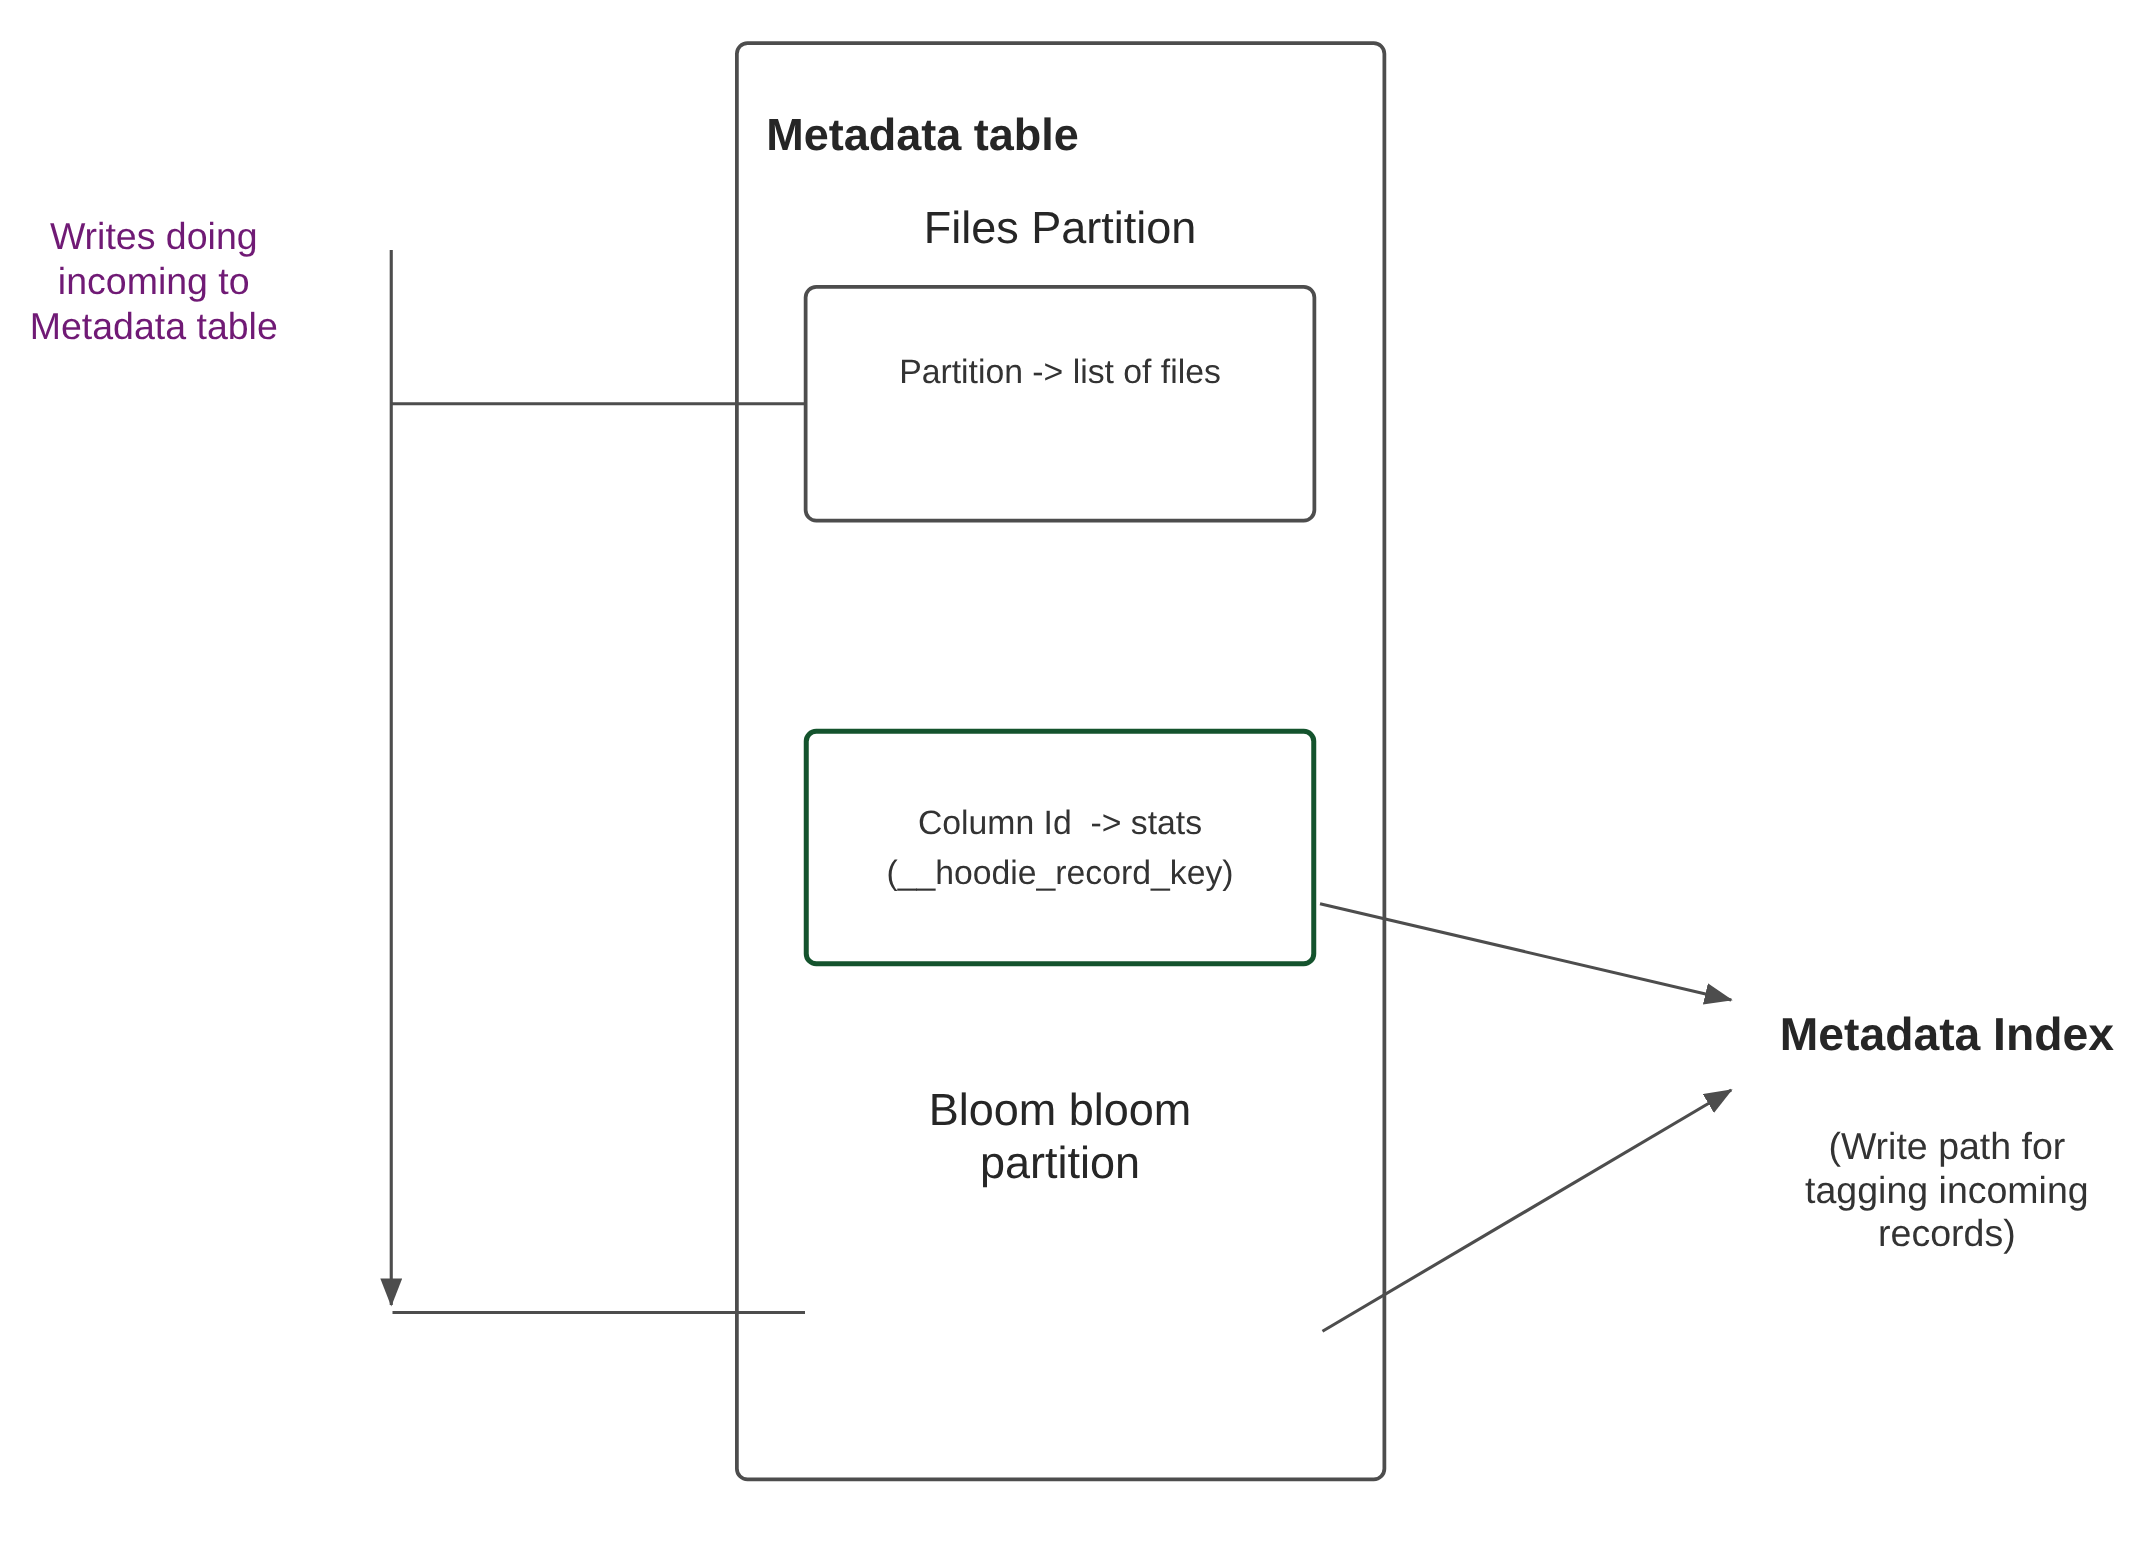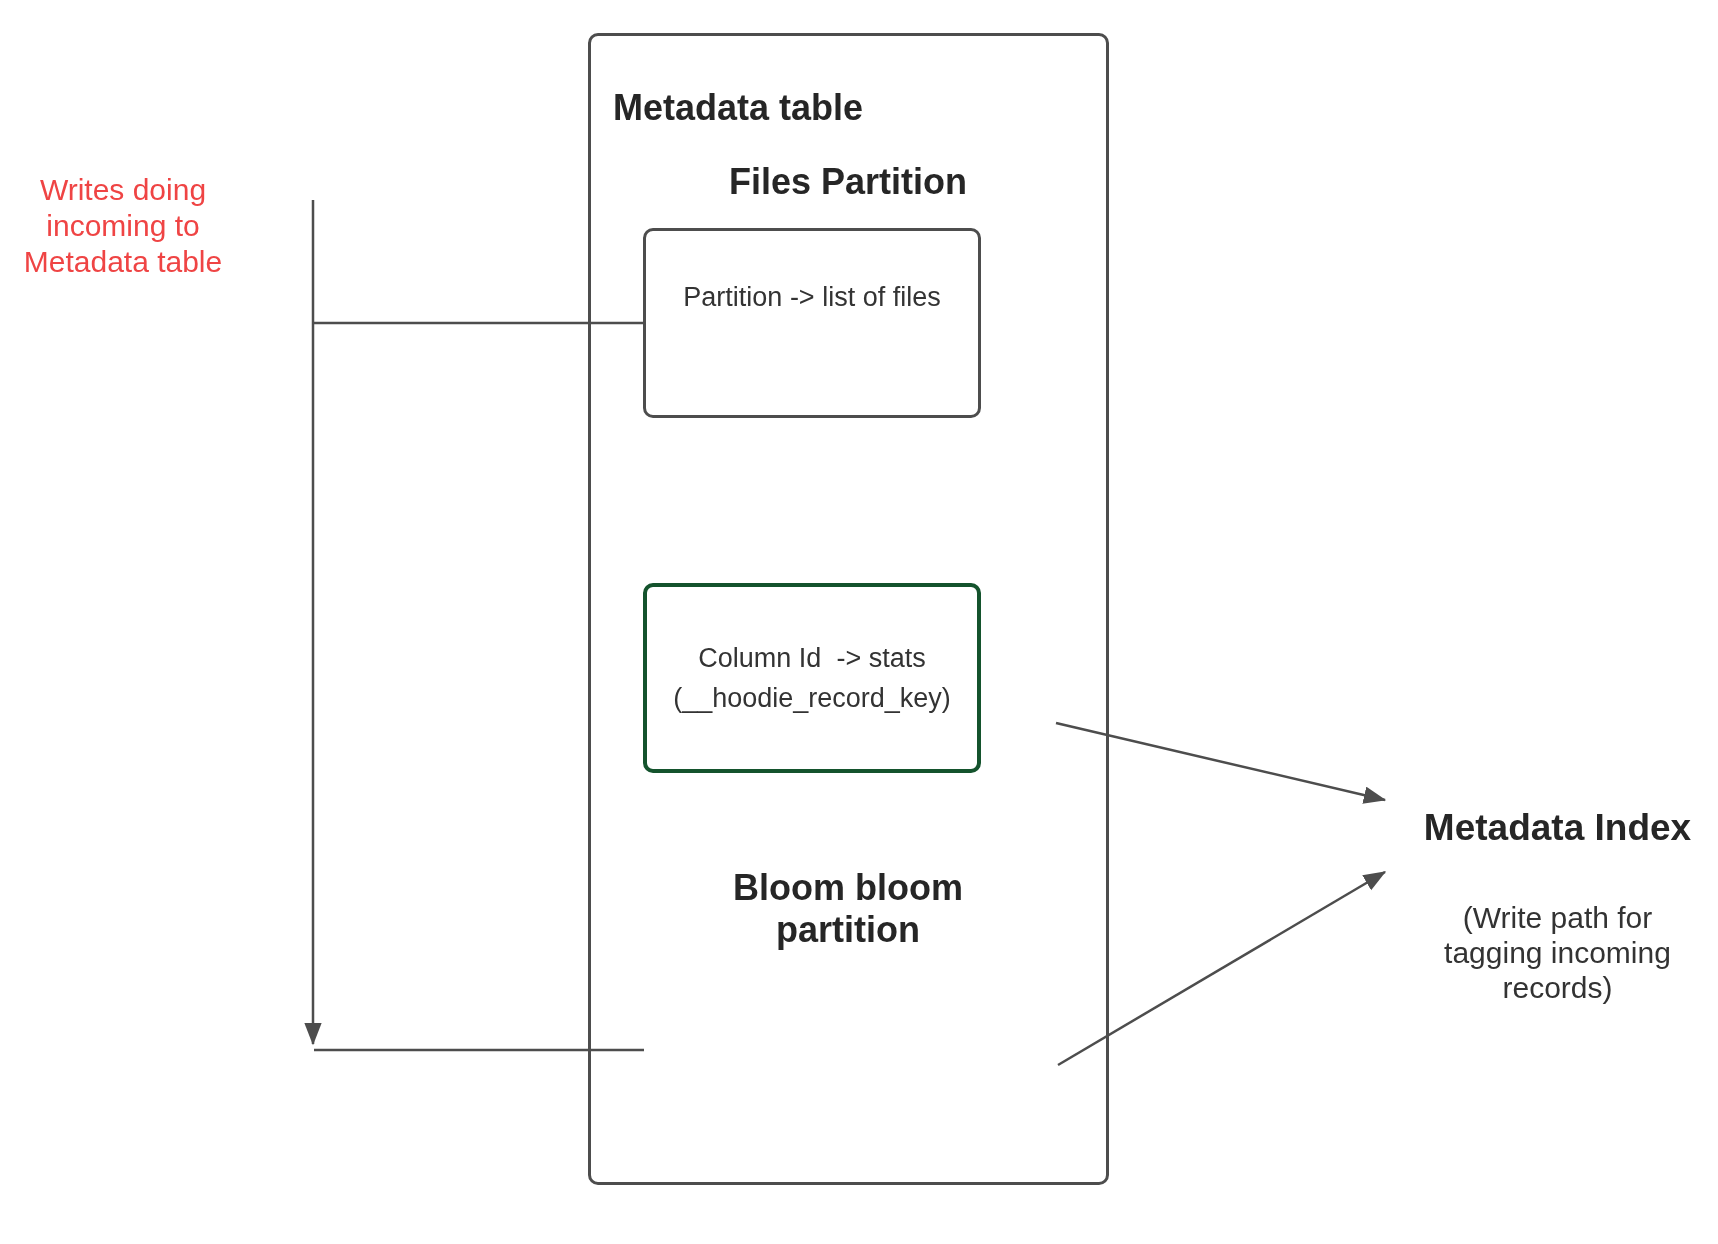--- a/index.html
+++ b/index.html
@@ -47,30 +47,30 @@
     color: #262626;
     white-space: nowrap;
   }
 
   .part-heading {
     left: 643px;
     width: 410px;
     text-align: center;
     font-size: 36px;
     line-height: 42px;
-    font-weight: bold;
+    font-weight: normal;
     color: #262626;
   }
   .heading-files  { top: 161px; }
   .heading-stats  { top: 476px; }
   .heading-bloom  { top: 867px; }
 
   .inner-box {
     left: 643px;
-    width: 338px;
+    width: 410px;
     height: 190px;
     border: 3px solid #4d4d4d;
     border-radius: 10px;
     box-sizing: border-box;
     display: flex;
     flex-direction: column;
     align-items: center;
     justify-content: center;
     text-align: center;
     font-size: 27px;
@@ -107,21 +107,21 @@
     color: #333333;
   }
 
   .writes-note {
     left: 15px;
     top: 172px;
     width: 216px;
     text-align: center;
     font-size: 30px;
     line-height: 36px;
-    color: #ef4444;
+    color: #701a75;
   }
 </style>
 </head>
 <body>
 
 <div class="canvas">
 
   <svg class="connectors" viewBox="0 0 1718 1244" xmlns="http://www.w3.org/2000/svg">
     <defs>
       <marker id="arrowhead" markerWidth="12" markerHeight="9" refX="8.5" refY="3.5" orient="auto" markerUnits="strokeWidth">

